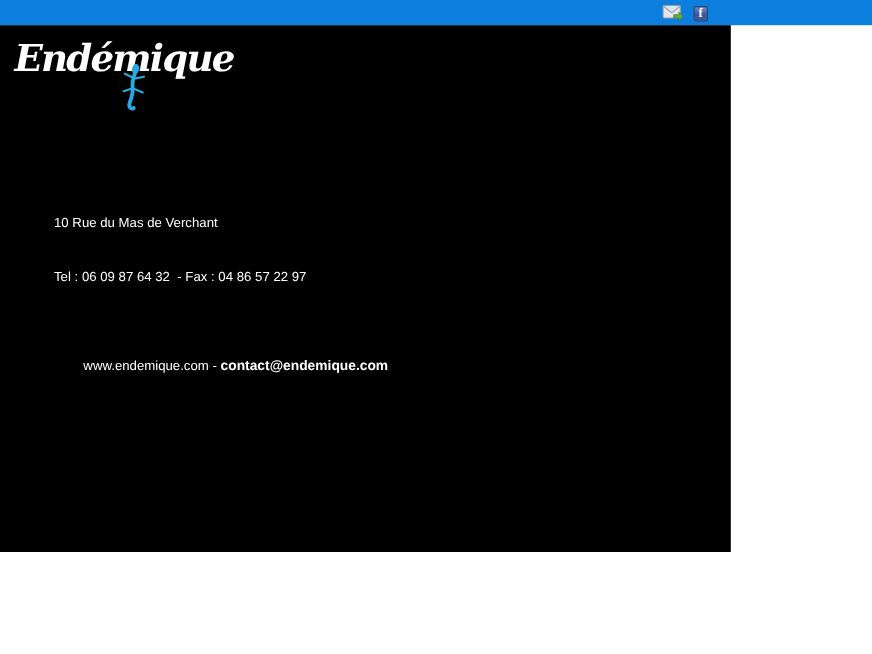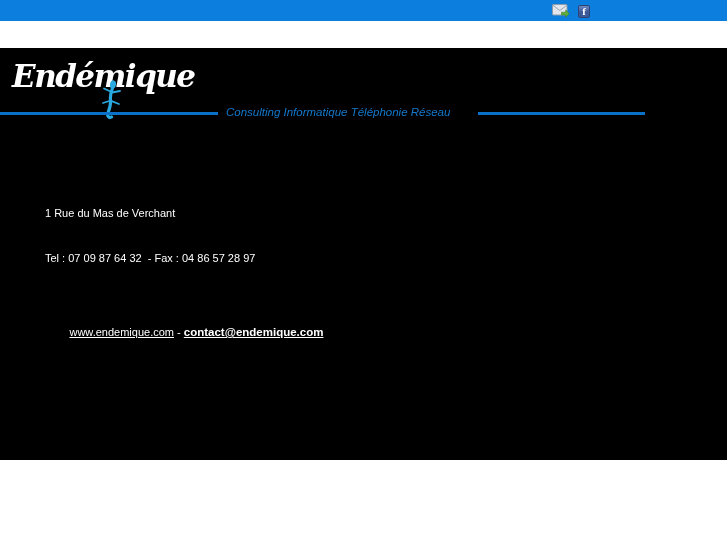--- a/index.html
+++ b/index.html
@@ -26,23 +26,22 @@
     width:12px; height:13px;
     background:linear-gradient(180deg,#7189c2 0%, var(--facebook-blue,#3b5998) 55%);
     border:1px solid #2d4373; border-radius:2px;
     color:#ffffff; font-size:11px; font-weight:bold; line-height:12px;
     text-decoration:none; font-family:"Liberation Serif", serif;
     cursor:pointer;
   }
 
   
   .main {
-    position:absolute; top:21px; left:0; width:727px; height:439px;
+    position:absolute; top:21px; left:0; width:609px; height:439px;
     background:var(--background-black,#000000);
-    margin-top:27px;
   }
 
   
   .logo { position:absolute; top:10px; left:12px; width:150px; height:55px; cursor:pointer; }
   .logo-text {
     font-family:"DejaVu Serif", serif;
     font-style:italic; font-weight:bold;
     font-size:31px; letter-spacing:-1.5px;
     color:var(--text-white,#ffffff);
     white-space:nowrap;
@@ -69,21 +68,20 @@
   
   .contact {
     position:absolute; left:45px; top:128px;
     color:var(--text-white,#ffffff);
     font-size:11px; line-height:15px;
     white-space:pre-wrap;
   }
   .contact-links { margin-top:14px; white-space:pre; }
   .link {
     color:var(--text-white,#ffffff);
-    text-decoration:underline;
     cursor:pointer;
   }
   .link-email { font-weight:bold; font-size:11.5px; }
 
   
   .footer {
     position:absolute; top:460px; left:0; width:727px; height:85px;
     background:#ffffff;
   }
 </style>
@@ -116,29 +114,24 @@
           <ellipse cx="17" cy="4.5" rx="3" ry="4.2" fill="#2aa9e0" stroke="none" transform="rotate(12 17 4.5)"></ellipse>
           <path d="M16.5 8 C 15 12, 14 16, 14.5 20 C 15 25, 13.5 29, 12 33 C 11 36, 13 38.5, 15.5 37" stroke-width="3.2"></path>
           <path d="M15.5 12 L 8 8.5" stroke-width="1.8"></path>
           <path d="M16 12.5 L 24 11" stroke-width="1.8"></path>
           <path d="M14.8 20.5 L 7 23" stroke-width="1.8"></path>
           <path d="M15 20.8 L 23 24" stroke-width="1.8"></path>
         </g>
       </svg>
     </div>
 
-    <div class="tagline-row">
-      <span class="line-left"></span>
-      <span class="tagline">Consulting Informatique Téléphonie Réseau</span>
-      <span class="line-right"></span>
-    </div>
 
     <div class="contact">
-      <div>1 Rue du Mas de Verchant</div>
-      <div>Tel : 07 09 87 64 32  - Fax : 04 86 57 28 97</div>
+      <div>10 Rue du Mas de Verchant</div>
+      <div>Tel : 06 09 87 64 32  - Fax : 04 86 57 22 97</div>
       <div class="contact-links">
         <a class="link">www.endemique.com</a><span> - </span><a class="link link-email">contact@endemique.com</a>
       </div>
     </div>
 
   </div>
 
   <div class="footer"></div>
 
 </div>

